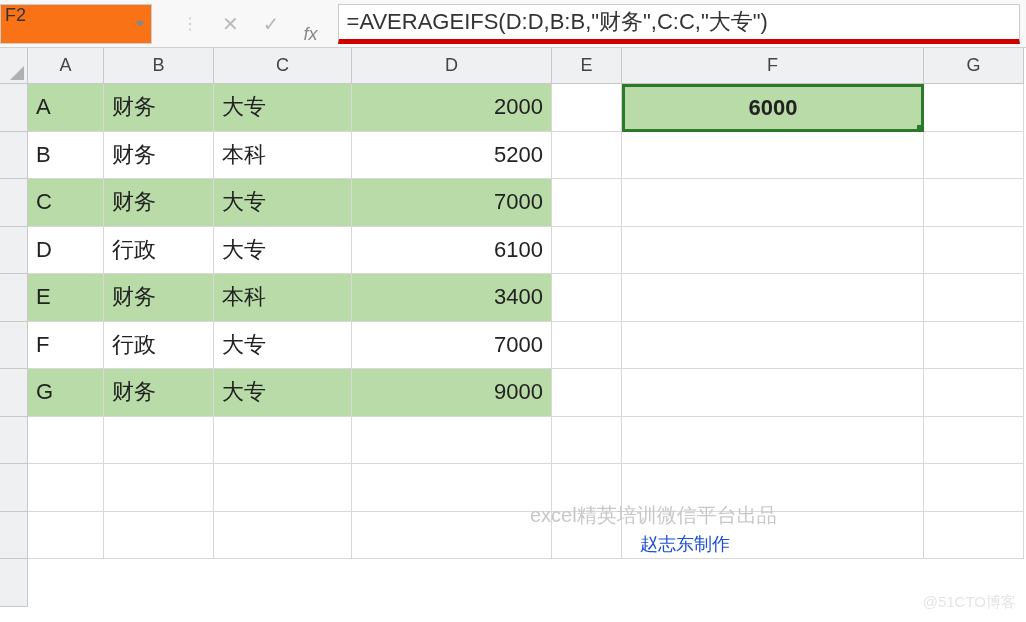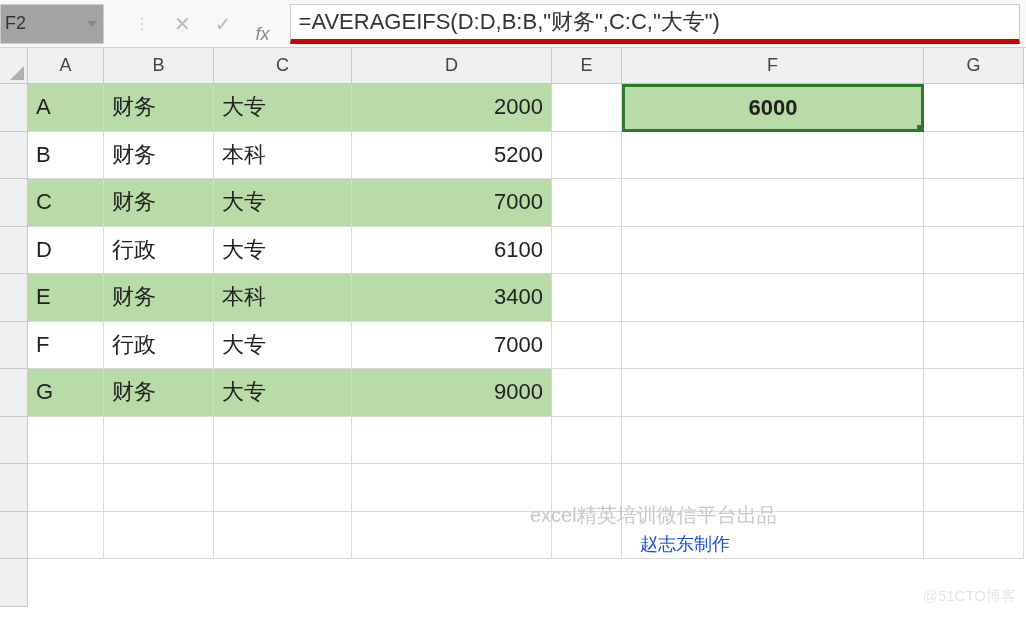--- a/index.html
+++ b/index.html
@@ -14,26 +14,26 @@
     
     .formula-bar-area {
       display: flex;
       align-items: center;
       height: 48px;
       border-bottom: 1px solid #d0d0d0;
       background: #f8f8f8;
     }
     
     .name-box {
-      width: 104px;
+      width: 152px;
       height: 40px;
-      background: #a3a3a3;
+      background: #f97316;
       border: 1px solid #ccc;
       display: flex;
-      align-items: center;
+      align-items: flex-start;
       font-size: 18px;
       color: #333;
       padding-left: 4px;
       position: relative;
     }
     .name-box .dropdown {
       position: absolute;
       right: 6px;
       top: 50%;
       transform: translateY(-50%);
@@ -185,21 +185,21 @@
       position: absolute;
       left: 640px;
       top: 532px;
       color: #1d4ed8;
       font-size: 18px;
       pointer-events: none;
     }
     .watermark3 {
       position: absolute;
       right: 10px;
-      bottom: 16px;
+      bottom: 10px;
       color: #e5e5e5;
       font-size: 15px;
       pointer-events: none;
     }
   </style>
 </head>
 <body>
 
 <div class="formula-bar-area">
   <div class="name-box">

